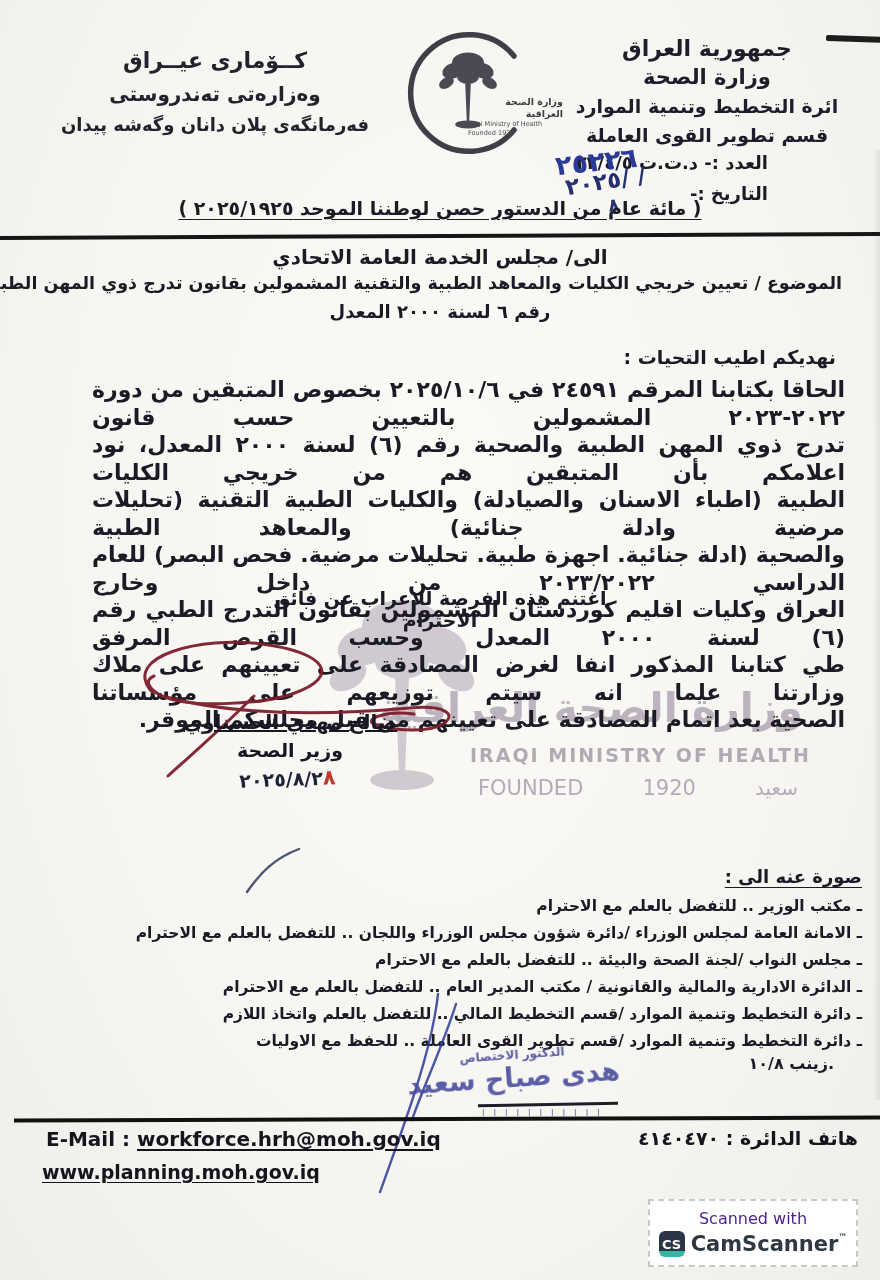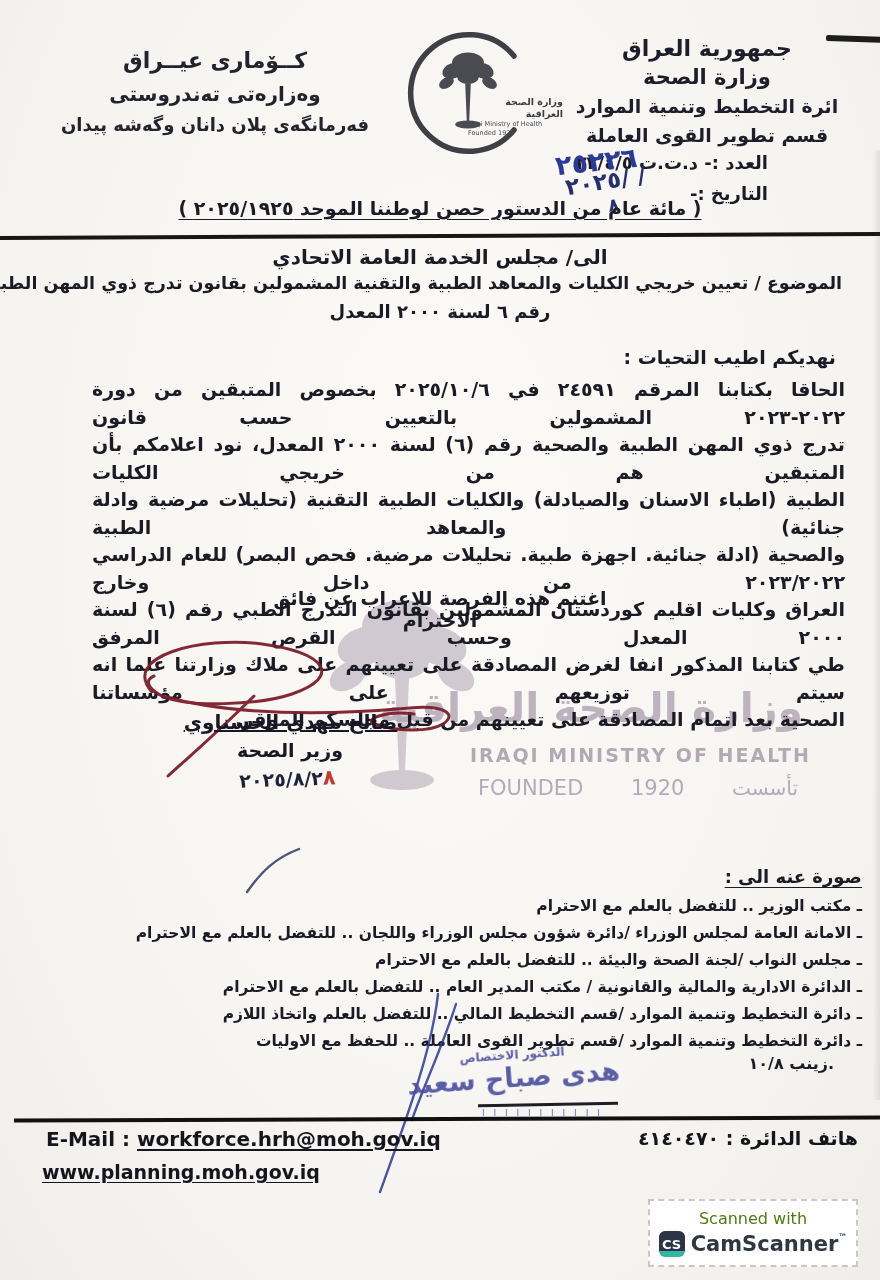--- a/index.html
+++ b/index.html
@@ -43,21 +43,21 @@
   .corner-dash { right:-4px; top:36px; width:58px; height:6px; background:#1d1d1d; transform:rotate(2deg); border-radius:2px; }
   .edge-shade { right:0; top:150px; width:7px; height:950px; background:linear-gradient(to left, rgba(60,60,60,0.10), rgba(60,60,60,0)); }
 
   
   .addressee { left:0; top:245px; width:880px; text-align:center; direction:rtl; font-size:20px; font-weight:700; }
   .subject1  { left:38px; top:273px; width:804px; text-align:center; direction:rtl; font-size:17.5px; font-weight:700; white-space:nowrap; }
   .subject2  { left:0; top:301px; width:880px; text-align:center; direction:rtl; font-size:18px; font-weight:700; }
   .greeting  { right:44px; top:346px; direction:rtl; font-size:19px; font-weight:700; }
 
   .body-block { left:92px; top:376px; width:753px; direction:rtl; }
-  .body-line { font-size:19px; font-weight:700; line-height:27.5px; text-align:justify; text-align-last:justify; color:#1b1b26; }
+  .body-line { font-size:22px; font-weight:700; line-height:27.5px; text-align:justify; text-align-last:justify; color:#1b1b26; }
   .body-line:last-child { text-align-last:right; }
 
   .closing { left:240px; top:587px; width:400px; text-align:center; direction:rtl; font-size:19px; font-weight:700; }
 
   
   .wm-tree { left:302px; top:584px; width:200px; height:220px; color:#ab9fb0; opacity:0.52; filter:blur(0.6px); }
   .wm-arabic { left:468px; top:684px; width:335px; direction:rtl; text-align:center; font-size:41px; font-weight:700; color:#b3a8b6; opacity:0.85; filter:blur(0.4px); white-space:nowrap; }
   .wm-english { left:470px; top:744px; width:335px; text-align:center; font-size:19px; font-weight:700; letter-spacing:2px; color:#a79caa; opacity:0.85; white-space:nowrap; }
   .wm-founded { left:478px; top:776px; width:320px; display:flex; justify-content:space-between; align-items:center; font-size:21px; color:#a89db0; opacity:0.85; }
   .wm-founded .wf-ar { font-size:20px; }
@@ -86,21 +86,21 @@
 
   
   .rule-bottom { left:14px; top:1117px; width:866px; height:4px; background:#111; transform:rotate(-0.2deg); }
   .footer-email { left:46px; top:1127px; font-size:20px; font-weight:700; color:#15151d; }
   .footer-email .em-link { text-decoration:underline; text-underline-offset:3px; }
   .footer-web { left:42px; top:1161px; font-size:19px; font-weight:700; color:#15151d; text-decoration:underline; text-underline-offset:3px; }
   .footer-phone { right:22px; top:1127px; direction:rtl; font-size:19px; font-weight:700; color:#15151d; }
 
   
   .cs-badge { left:648px; top:1199px; width:210px; height:68px; background:#fff; border:2px dashed #c8c8c6; display:flex; flex-direction:column; align-items:center; justify-content:center; gap:3px; }
-  .cs-row1 { font-size:16px; color:#4d7c0f; font-weight:400; }
+  .cs-row1 { font-size:16px; color:#4c1d95; font-weight:400; }
   .cs-row2 { display:flex; align-items:center; gap:6px; }
   .cs-logo { width:26px; height:26px; border-radius:6px; background:linear-gradient(to bottom, #2b3545 76%, #35b5a4 76%); color:#fff; font-size:13px; font-weight:700; display:flex; align-items:center; justify-content:center; }
   .cs-name { font-size:21px; font-weight:700; color:#2f3842; }
   .cs-tm { font-size:9px; color:#2f3842; vertical-align:top; }
 </style>
 </head>
 <body>
 
 <div id="page">
 
@@ -164,21 +164,21 @@
       <ellipse cx="100" cy="78" rx="27" ry="17"></ellipse>
       <path d="M93,94 L107,94 L103,188 L97,188 Z"></path>
       <ellipse cx="100" cy="196" rx="32" ry="10"></ellipse>
     </g>
   </svg>
   <div class="abs wm-arabic">وزارة الصحة العراقية</div>
   <div class="abs wm-english">IRAQI MINISTRY OF HEALTH</div>
   <div class="abs wm-founded">
     <span>FOUNDED</span>
     <span>1920</span>
-    <span class="wf-ar">تأسست</span>
+    <span class="wf-ar">سعيد</span>
   </div>
 
   <div class="abs body-block">
       <div class="body-line">الحاقا بكتابنا المرقم ٢٤٥٩١ في ٢٠٢٥/١٠/٦ بخصوص المتبقين من دورة ٢٠٢٢‏-‏٢٠٢٣ المشمولين بالتعيين حسب قانون</div>
       <div class="body-line">تدرج ذوي المهن الطبية والصحية رقم (٦) لسنة ٢٠٠٠ المعدل، نود اعلامكم بأن المتبقين هم من خريجي الكليات</div>
       <div class="body-line">الطبية (اطباء الاسنان والصيادلة) والكليات الطبية التقنية (تحليلات مرضية وادلة جنائية) والمعاهد الطبية</div>
       <div class="body-line">والصحية (ادلة جنائية. اجهزة طبية. تحليلات مرضية. فحص البصر) للعام الدراسي ٢٠٢٢‏/‏٢٠٢٣ من داخل وخارج</div>
       <div class="body-line">العراق وكليات اقليم كوردستان المشمولين بقانون التدرج الطبي رقم (٦) لسنة ٢٠٠٠ المعدل وحسب القرص المرفق</div>
       <div class="body-line">طي كتابنا المذكور انفا لغرض المصادقة على تعيينهم على ملاك وزارتنا علما انه سيتم توزيعهم على مؤسساتنا</div>
       <div class="body-line">الصحية بعد اتمام المصادقة على تعيينهم من قبل مجلسكم الموقر.</div>

